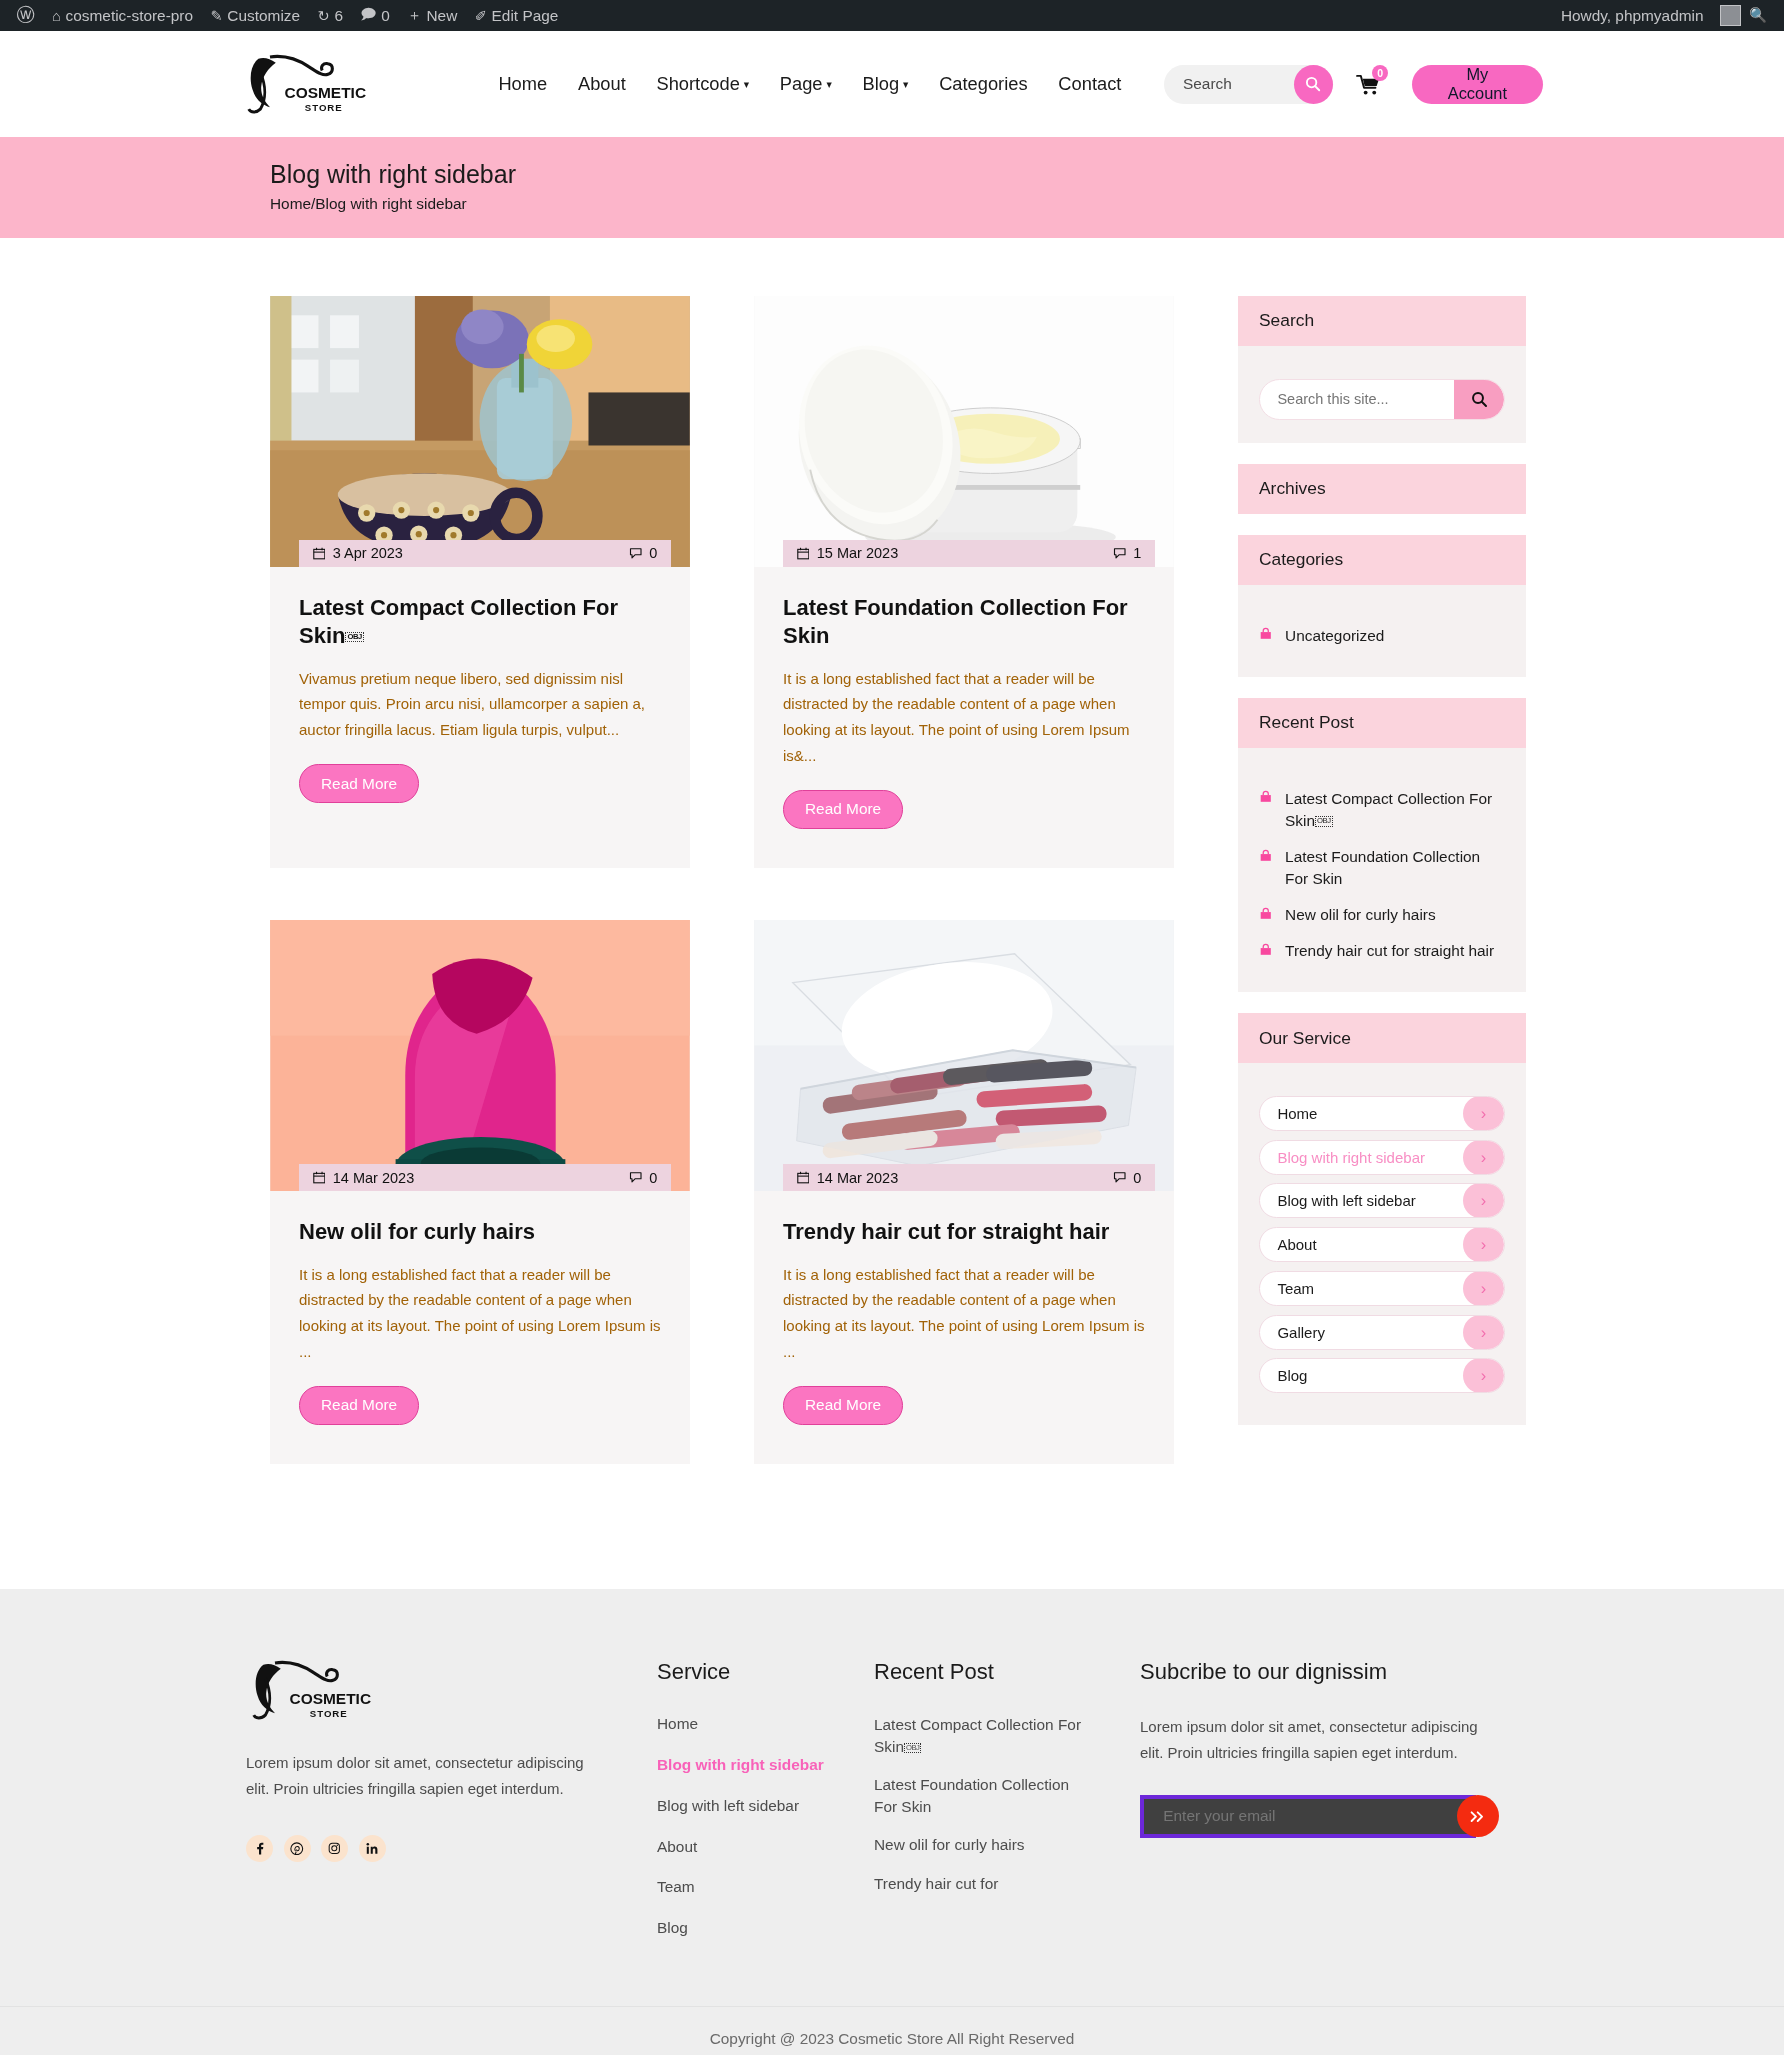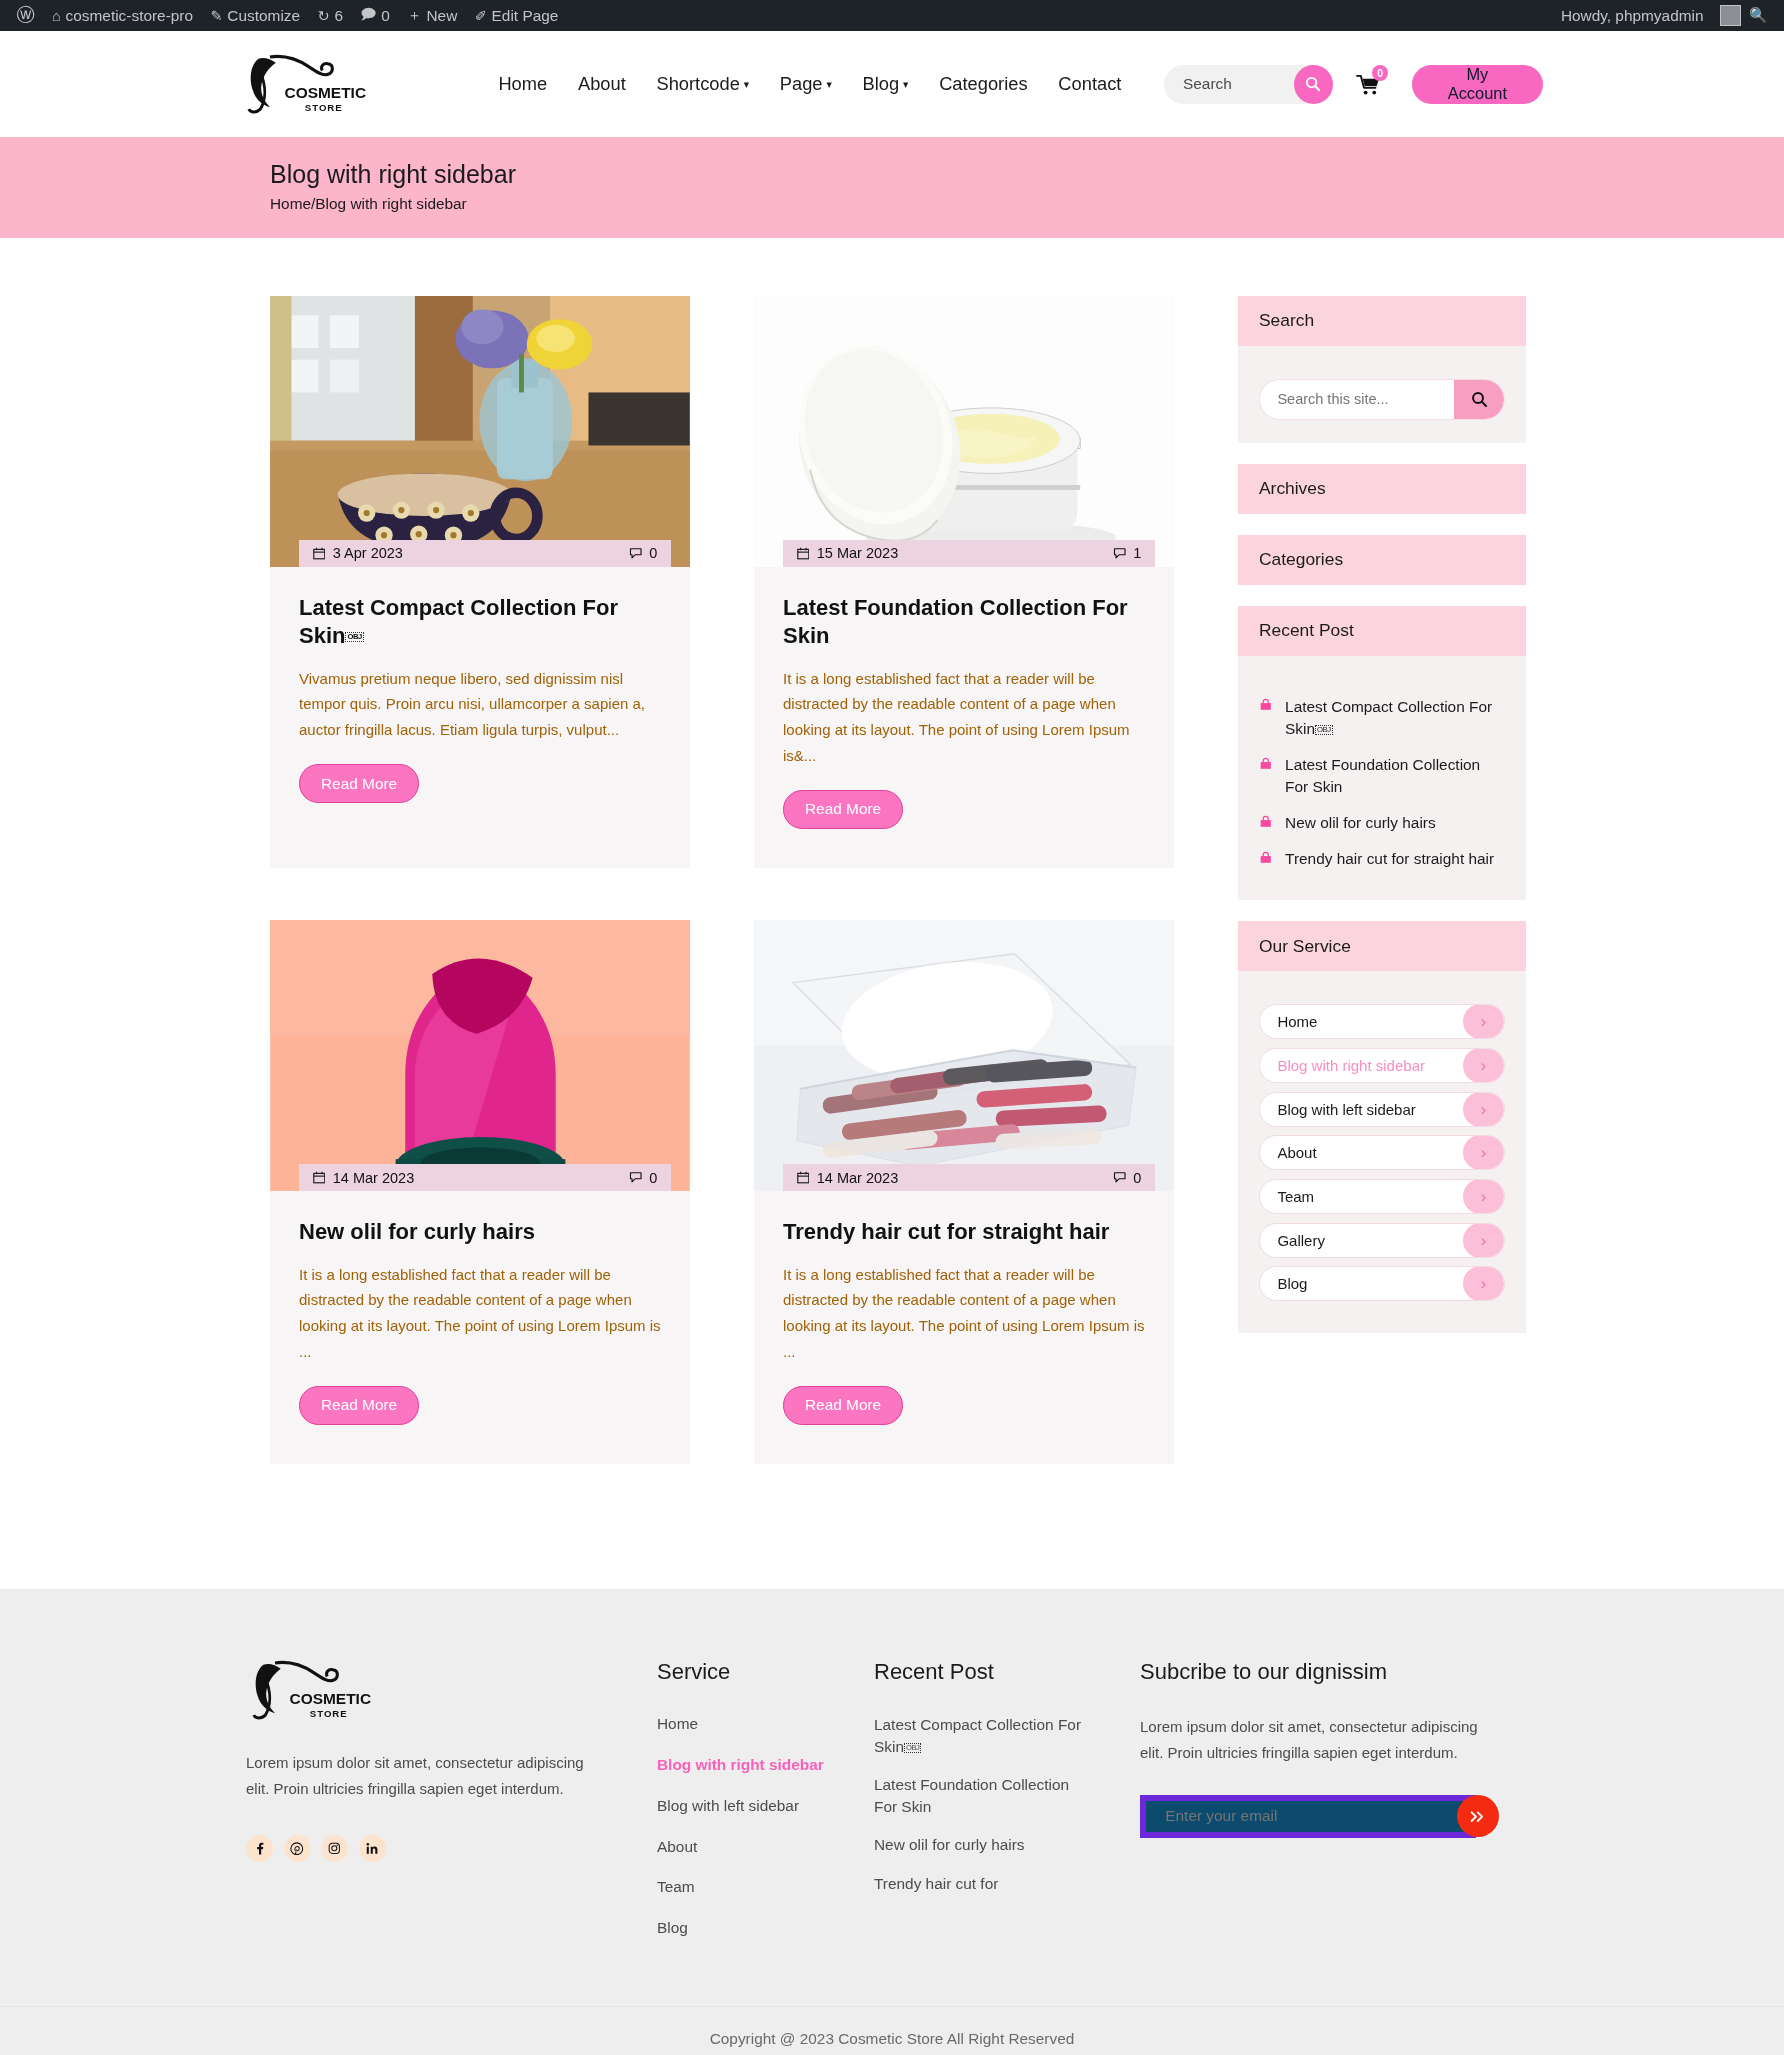--- a/index.html
+++ b/index.html
@@ -131,21 +131,21 @@
   .soc {
     width: 27px; height: 27px; border-radius: 50%; background: #fbe3cd;
     display: flex; align-items: center; justify-content: center; cursor: pointer;
   }
   .foot-h { font-size: 22px; color: #1b1b1b; margin-bottom: 29px; }
   .foot-link { display: block; font-size: 15.4px; color: #4c4c4c; text-decoration: none; margin-bottom: 20px; line-height: 1.35; }
   .foot-link.active { color: #f862b9; font-weight: 700; }
   .foot-post { font-size: 15.4px; color: #4c4c4c; margin-bottom: 16.4px; line-height: 1.42; }
   .news-form { display: flex; align-items: center; margin-top: 29px; position: relative; }
   .news-form input {
-    width: 336px; height: 43px; border: 6px solid #6d28d9; background: #0c4a6e;
+    width: 336px; height: 43px; border: 4px solid #6d28d9; background: #404040;
     padding: 0 19.3px; font-size: 15.4px; color: #9a9a9a; outline: none;
     font-family: "Liberation Sans", sans-serif;
   }
   .news-btn {
     width: 42px; height: 42px; border-radius: 50%; background: #f42b10;
     border: 0; color: #fff; font-size: 18.3px; cursor: pointer;
     position: absolute; left: 317px; display:flex; align-items:center; justify-content:center;
   }
   .copyright {
     height: 64px; background: #eeeeee; display: flex; align-items: center;
@@ -483,20 +483,31 @@
         </div>
       </div>
     </section>
 
     <section class="widget">
       <div class="widget-head">Archives</div>
     </section>
 
     <section class="widget">
       <div class="widget-head">Categories</div>
+      <div class="widget-body">
+        <ul class="wlist">
+          <li>
+            <svg class="bagico" width="13.5" height="13.5" viewBox="0 0 16 16">
+                <path d="M2 6 h12 v8 h-12 z" fill="#f8489f"></path>
+                <path d="M5 6 v-1.5 a3 3 0 0 1 6 0 v1.5" fill="none" stroke="#f8489f" stroke-width="1.5"></path>
+              </svg>
+            <span>Uncategorized</span>
+          </li>
+        </ul>
+      </div>
     </section>
 
     <section class="widget">
       <div class="widget-head">Recent Post</div>
       <div class="widget-body">
         <ul class="wlist">
           <li>
             <svg class="bagico" width="13.5" height="13.5" viewBox="0 0 16 16">
                 <path d="M2 6 h12 v8 h-12 z" fill="#f8489f"></path>
                 <path d="M5 6 v-1.5 a3 3 0 0 1 6 0 v1.5" fill="none" stroke="#f8489f" stroke-width="1.5"></path>

